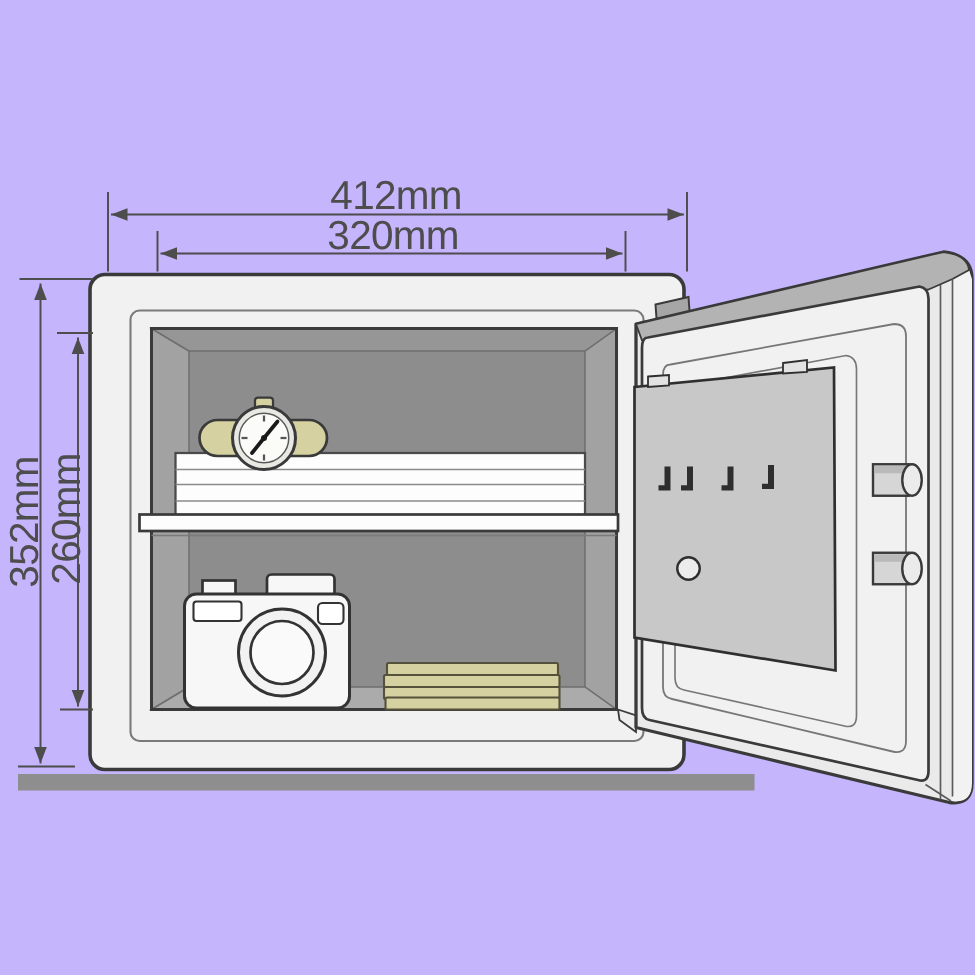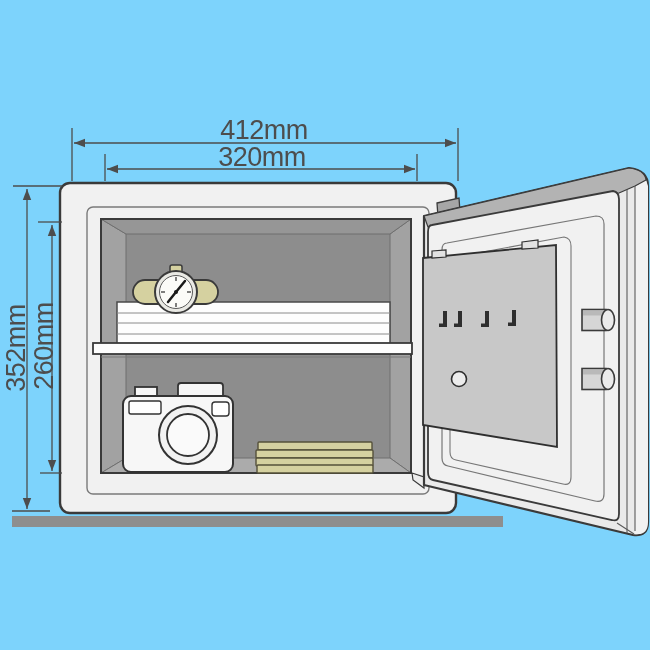--- a/index.html
+++ b/index.html
@@ -1,18 +1,18 @@
 <!DOCTYPE html>
 <html><head>
 <meta charset="utf-8">
 <style>
   html,body{margin:0;padding:0;background:#ffffff;}
   .stage{
     width:650px;height:650px;
-    background:#7dd3fc;
+    background:#c4b5fd;
     position:relative;
     font-family:"Liberation Sans", sans-serif;
     overflow:hidden;
   }
   svg text.dim{
     font-family:"Liberation Sans", sans-serif;
     font-size:27px;
     fill:#4d4d4d;
     letter-spacing:-0.5px;
   }

